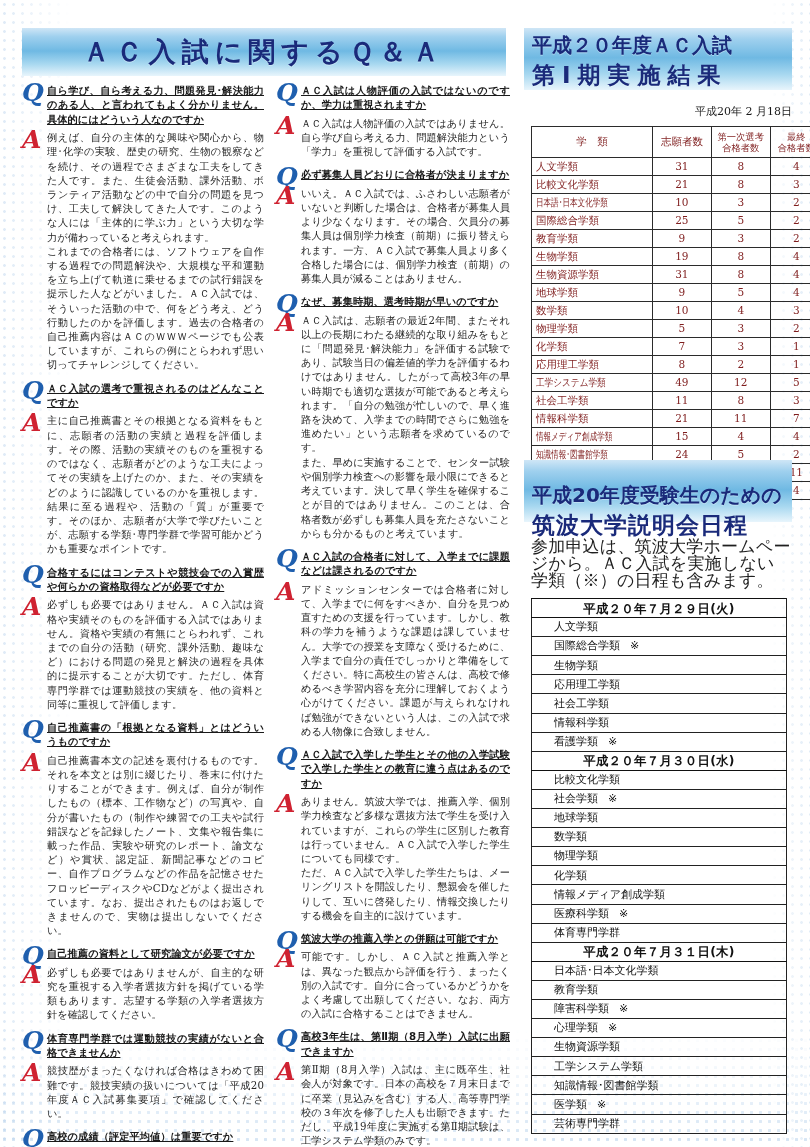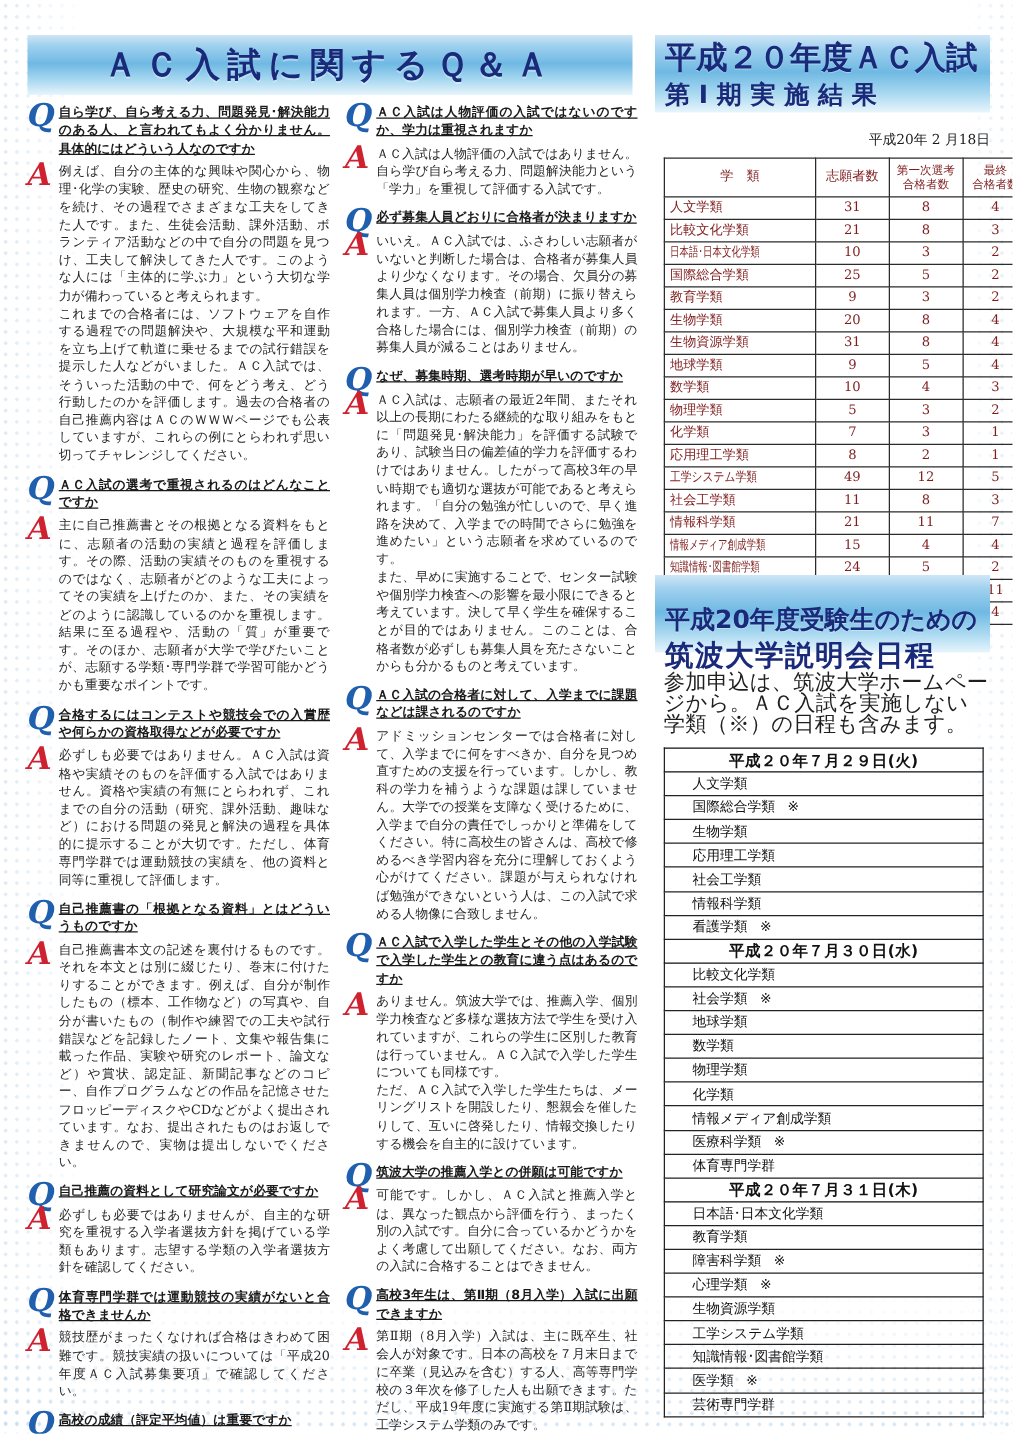--- a/index.html
+++ b/index.html
@@ -59,22 +59,22 @@
   }
   #main-banner .banner-title{
     font-size:27px;letter-spacing:6px;
     font-family:Liberation Serif, serif;
   }
 
   #results-banner{
     left:524px;top:28px;width:268px;height:62px;
     padding:3px 0 0 8px;
   }
-  #results-banner .l1{font-size:25px;letter-spacing:0px;line-height:29px;}
-  #results-banner .l2{font-size:20px;letter-spacing:7px;line-height:30px;}
+  #results-banner .l1{font-size:20px;letter-spacing:0px;line-height:29px;}
+  #results-banner .l2{font-size:23px;letter-spacing:7px;line-height:30px;}
 
   #info-banner{
     left:524px;top:460px;width:268px;height:62px;
     padding:3px 0 0 8px;
   }
   #info-banner .l1{font-size:20px;letter-spacing:0;line-height:29px;margin-top:18px;}
   #info-banner .l2{font-size:23px;letter-spacing:1px;line-height:30px;}
 
   
   .qa-col{
@@ -234,21 +234,21 @@
           <td>2</td>
         </tr>
         <tr>
           <td class="dept"><span>教育学類</span></td>
           <td>9</td>
           <td>3</td>
           <td>2</td>
         </tr>
         <tr>
           <td class="dept"><span>生物学類</span></td>
-          <td>20</td>
+          <td>19</td>
           <td>8</td>
           <td>4</td>
         </tr>
         <tr>
           <td class="dept"><span>生物資源学類</span></td>
           <td>31</td>
           <td>8</td>
           <td>4</td>
         </tr>
         <tr>

